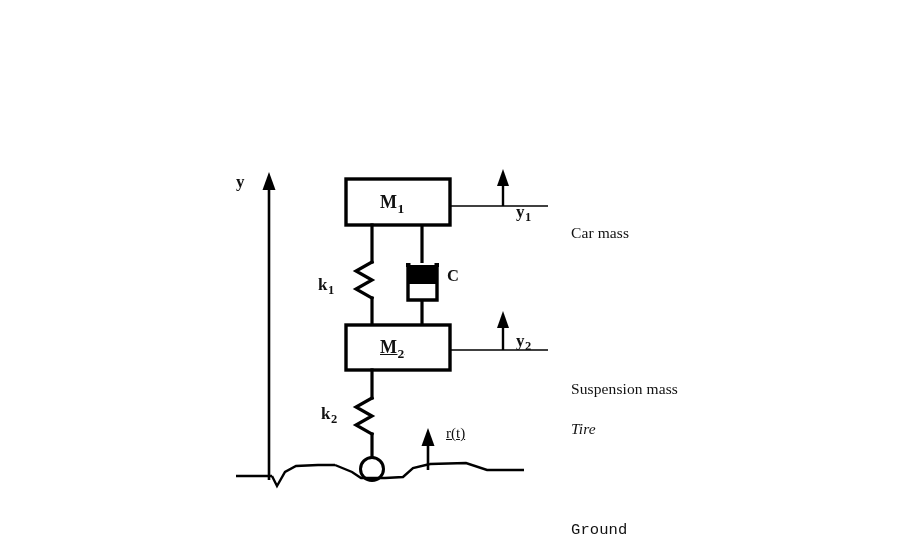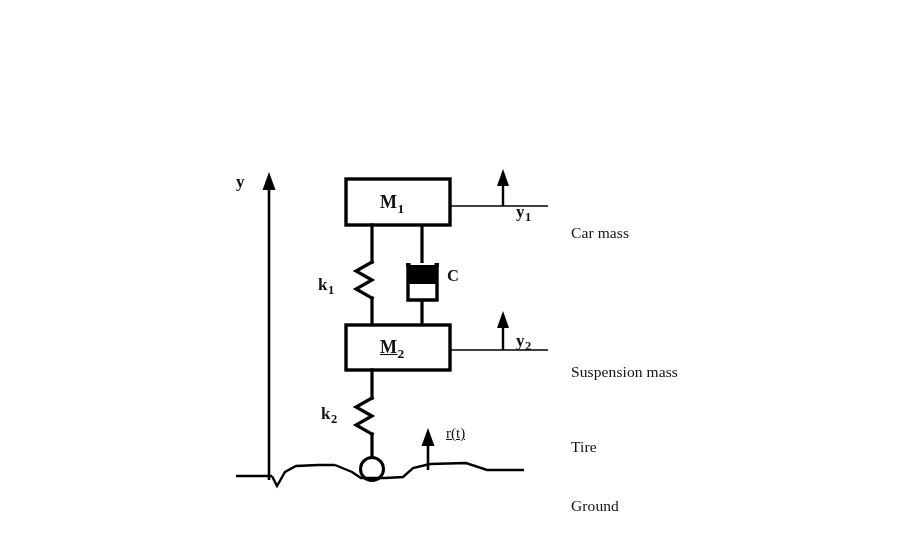--- a/index.html
+++ b/index.html
@@ -181,19 +181,19 @@
     <span>C</span>
   </div>
 
   <div class="lbl lbl-rt" style="left:446px; top:426px;text-decoration:underline;">
     <span>r(t)</span>
   </div>
 
   <div class="lbl lbl-right" style="left:571px; top:189px;">Car mass</div>
 
 
-  <div class="lbl lbl-right" style="left:571px; top:328px;">Suspension mass</div>
+  <div class="lbl lbl-right" style="left:571px; top:345px;">Suspension mass</div>
 
-  <div class="lbl lbl-right" style="left:571px; top:403px;">Tire</div>
+  <div class="lbl lbl-right" style="left:571px; top:385px;font-style:italic;">Tire</div>
 
-  <div class="lbl lbl-right" style="left:571px; top:462px;">Ground</div>
+  <div class="lbl lbl-right" style="left:571px; top:487px;font-family:Liberation Mono, monospace;">Ground</div>
 
 </div>
 
 </body></html>

